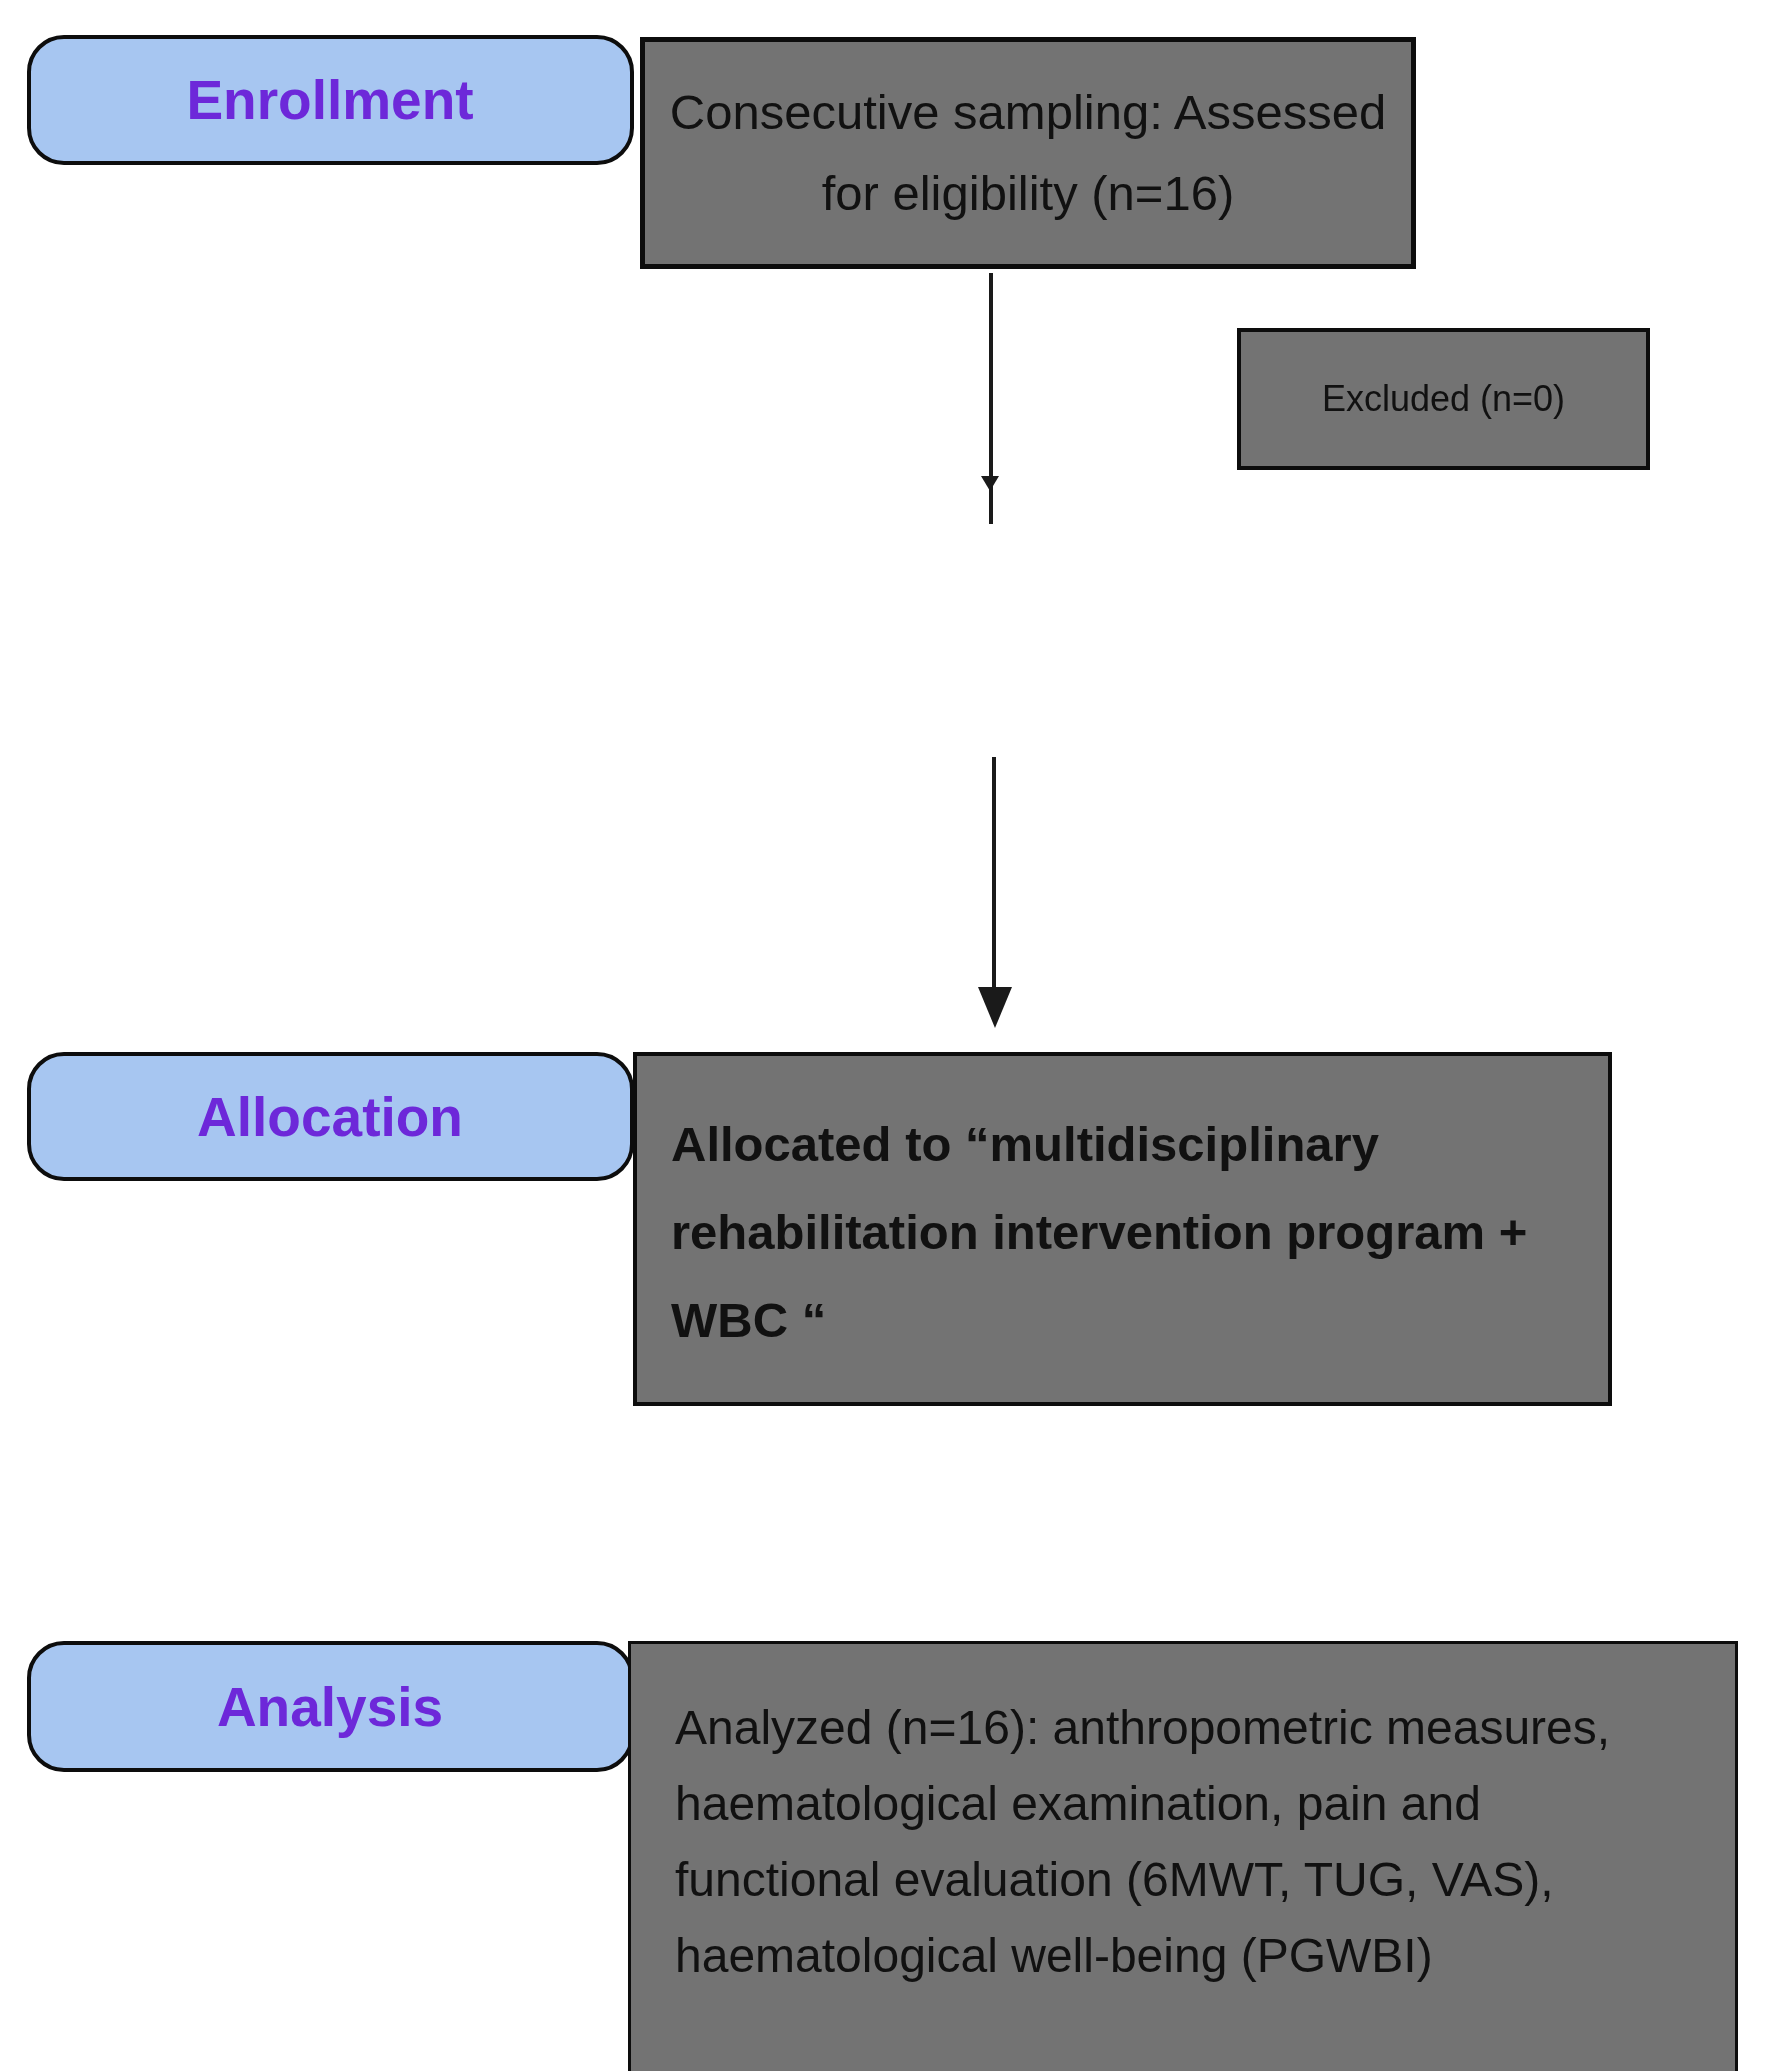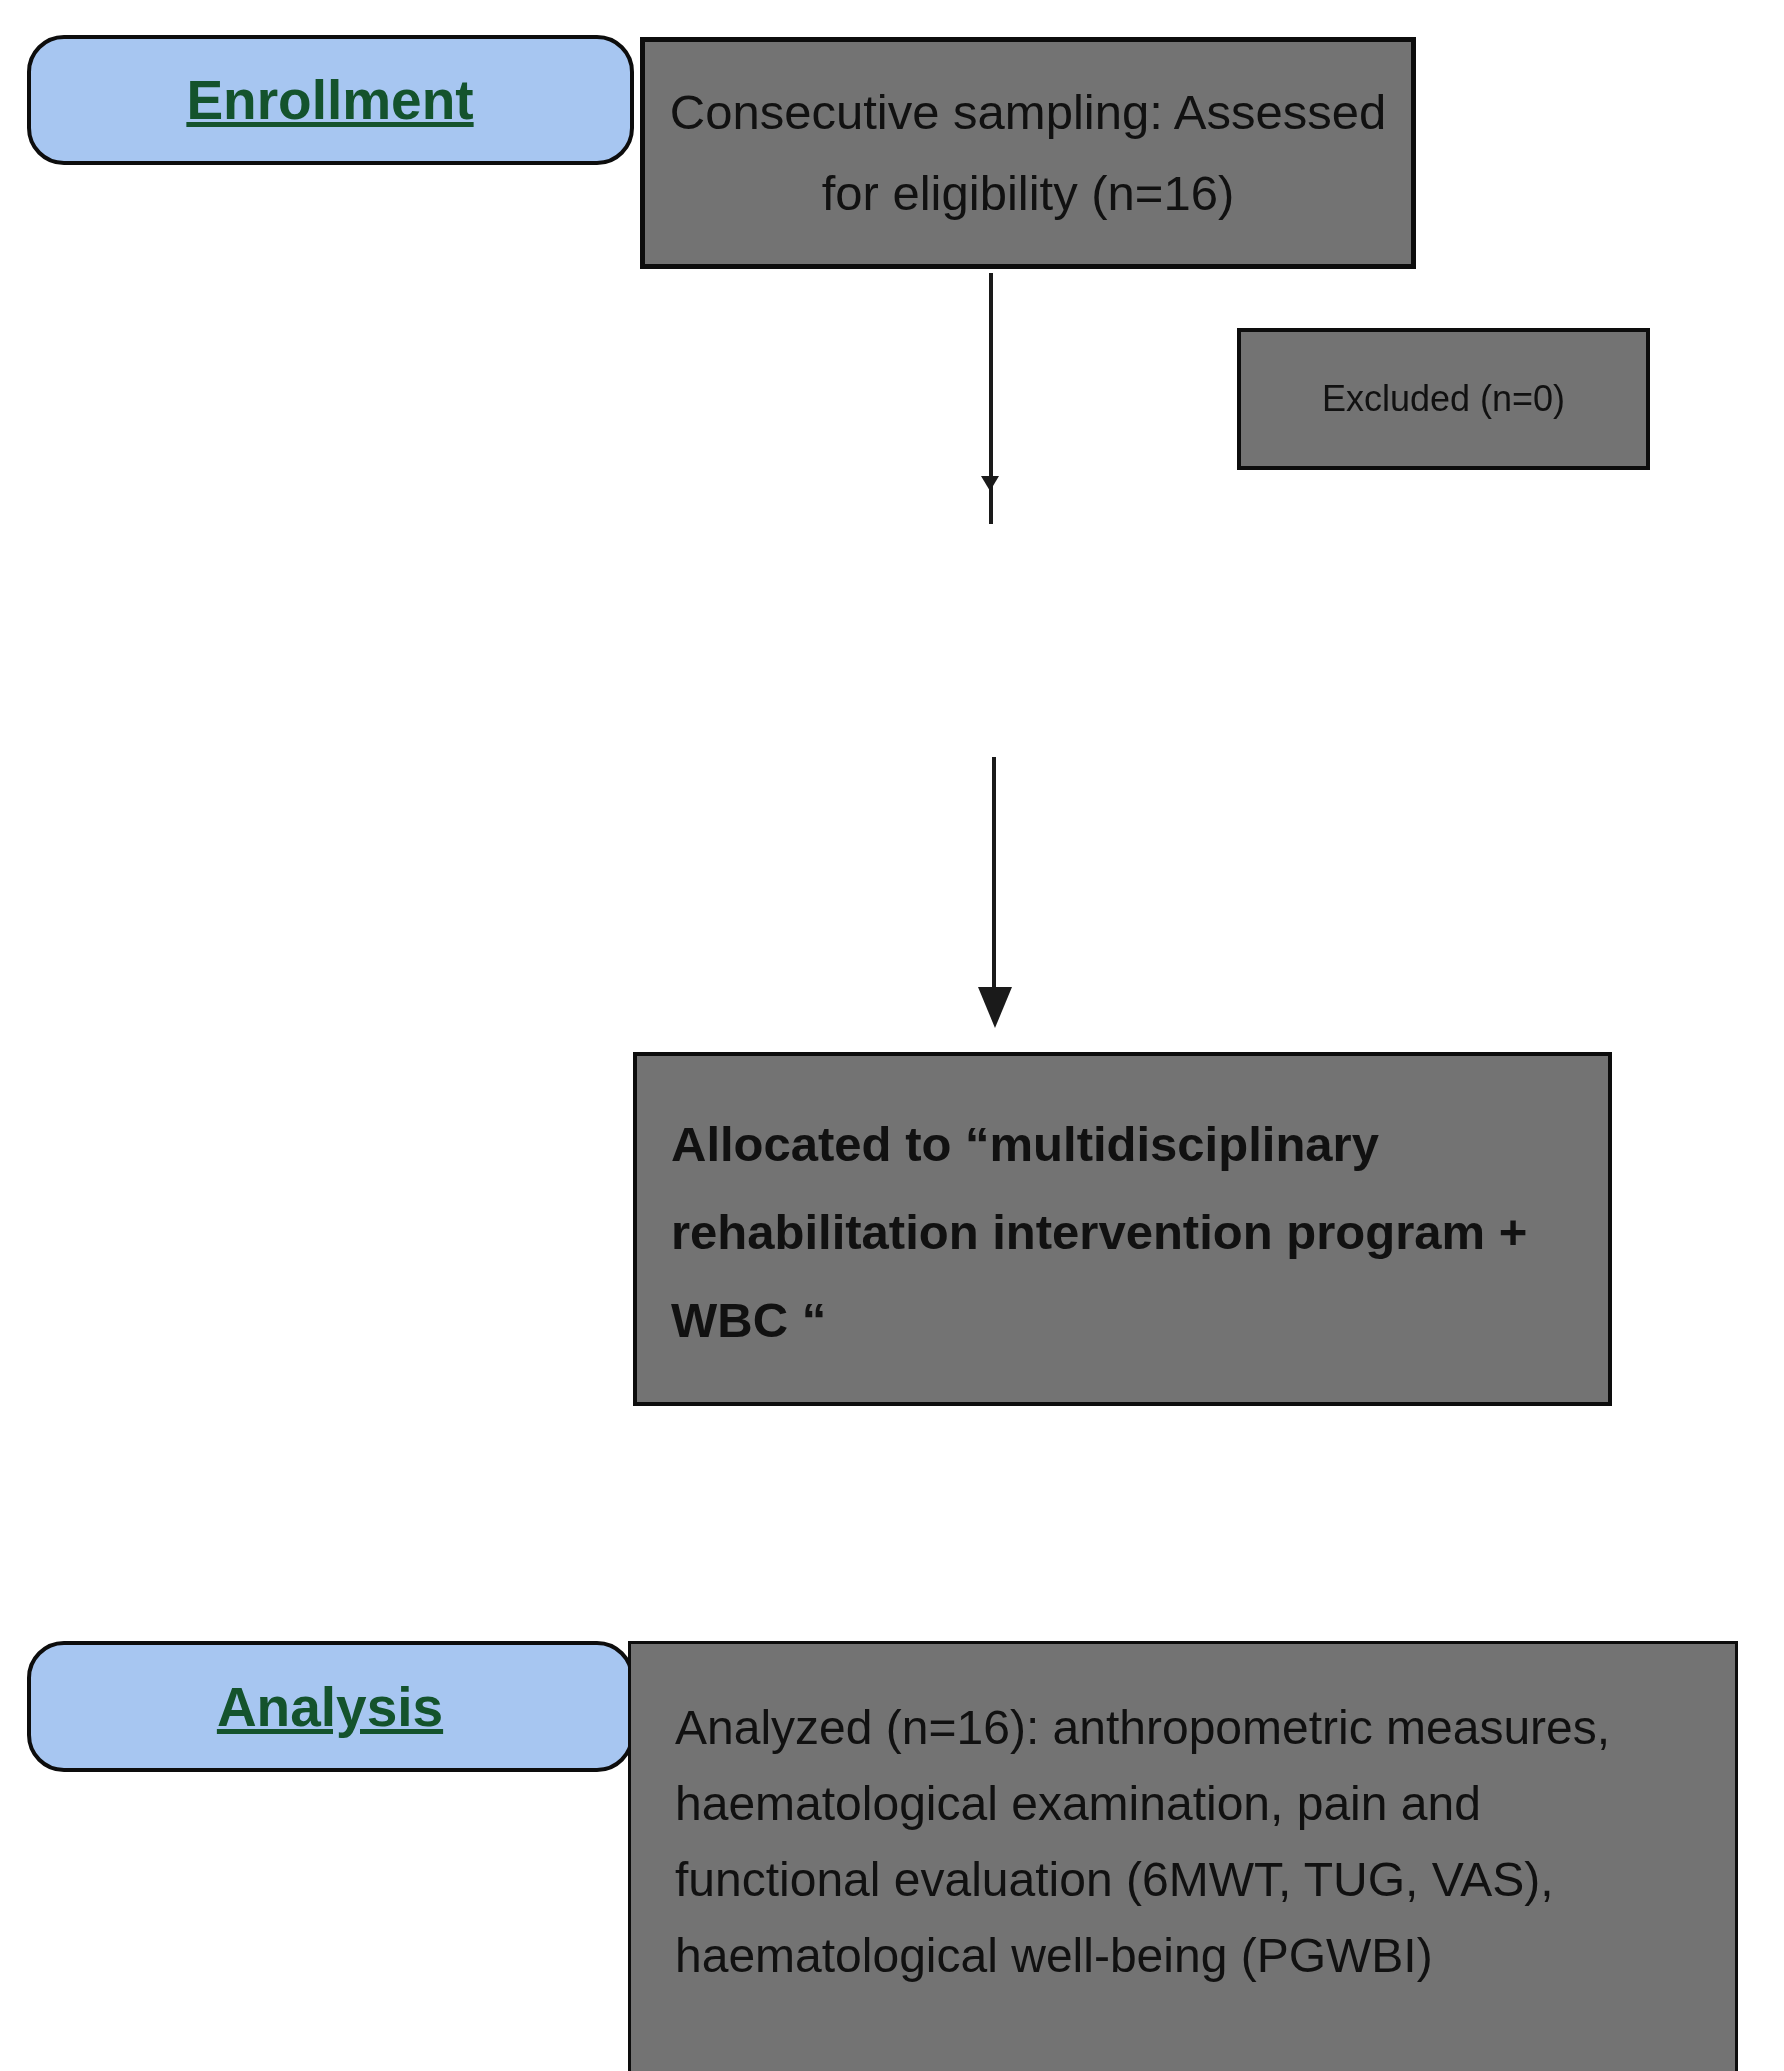--- a/index.html
+++ b/index.html
@@ -21,25 +21,24 @@
     background: #a7c6f1;
     border: 4.4px solid #0d0d0d;
     border-radius: 37px;
     box-sizing: border-box;
     display: flex;
     align-items: center;
     justify-content: center;
     z-index: 1;
   }
   .stage .stage-label {
-    color: #14532d;
+    color: #6d28d9;
     font-weight: bold;
     font-size: 55px;
     letter-spacing: 0px;
-    text-decoration: underline;
   }
   
   .node {
     position: absolute;
     background: #737373;
     border: 4.4px solid #0d0d0d;
     box-sizing: border-box;
     z-index: 2;
     display: flex;
     flex-direction: column;
@@ -114,20 +113,23 @@
 </style>
 </head>
 <body>
 
 <div class="canvas">
 
   <div class="stage" id="stage-enrollment">
     <span class="stage-label">Enrollment</span>
   </div>
 
+  <div class="stage" id="stage-allocation">
+    <span class="stage-label">Allocation</span>
+  </div>
 
   <div class="stage" id="stage-analysis">
     <span class="stage-label">Analysis</span>
   </div>
 
   <div class="vline" id="connector-top"></div>
   <div class="arrowhead-small"></div>
   <div class="vline" id="connector-mid"></div>
   <div class="arrowhead-large"></div>
 

